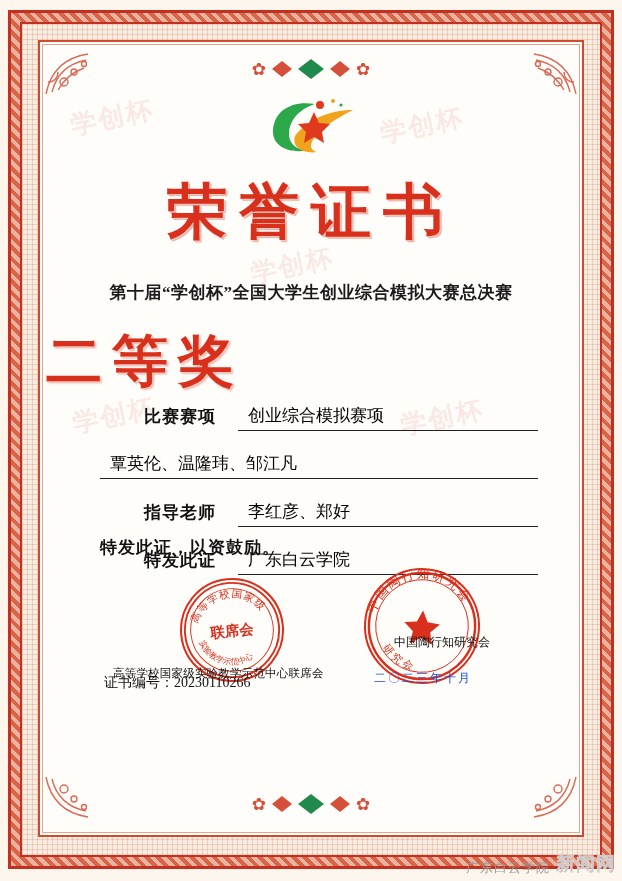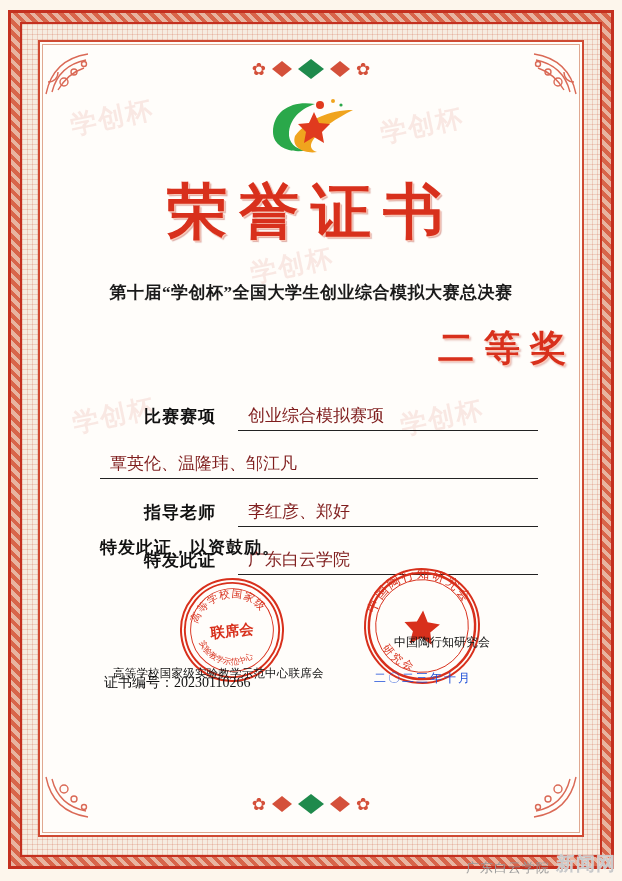--- a/index.html
+++ b/index.html
@@ -136,22 +136,22 @@
     text-align: center;
     font-size: 17px;
     font-weight: bold;
     color: #1a1a1a;
     letter-spacing: .5px;
   }
 
   .award {
     position: absolute;
     left: 0; right: 0; top: 258px;
-    text-align: right;
-    font-size: 36px;
+    text-align: left;
+    font-size: 56px;
     font-weight: bold;
     letter-spacing: 10px;
     color: #d8301c;
     text-shadow: 1px 1px 0 #fbc9b9, 2px 2px 2px rgba(160,30,15,.3);
   }
 
   
   .fields {
     position: absolute;
     left: 54px; right: 38px; top: 338px;
@@ -168,21 +168,21 @@
     letter-spacing: 1px;
     width: 94px;
     flex: 0 0 94px;
     padding-bottom: 3px;
     margin-left: 44px;
   }
   .field-value {
     flex: 1 1 auto;
     border-bottom: 1px solid #222;
     font-size: 17px;
-    color: #7f1d1d;
+    color: #000000;
     padding: 0 4px 3px 10px;
     font-family: "Liberation Serif", serif;
   }
 
   .closing {
     position: absolute;
     left: 54px; top: 470px;
     font-size: 17px;
     font-weight: bold;
     color: #111;

